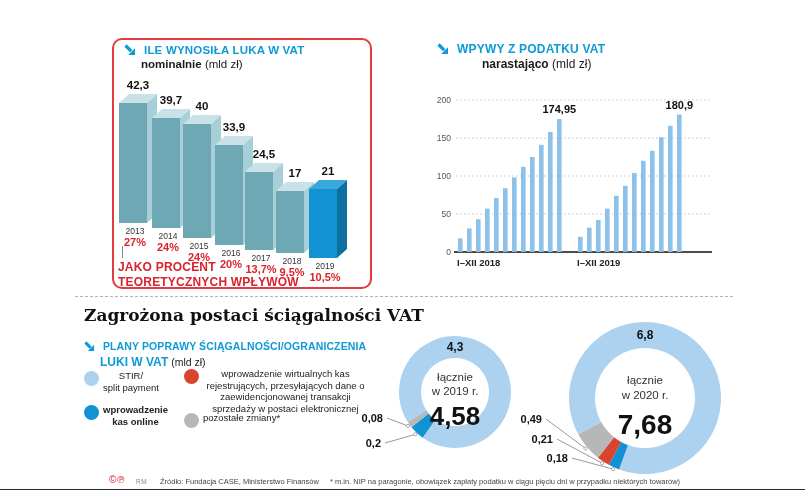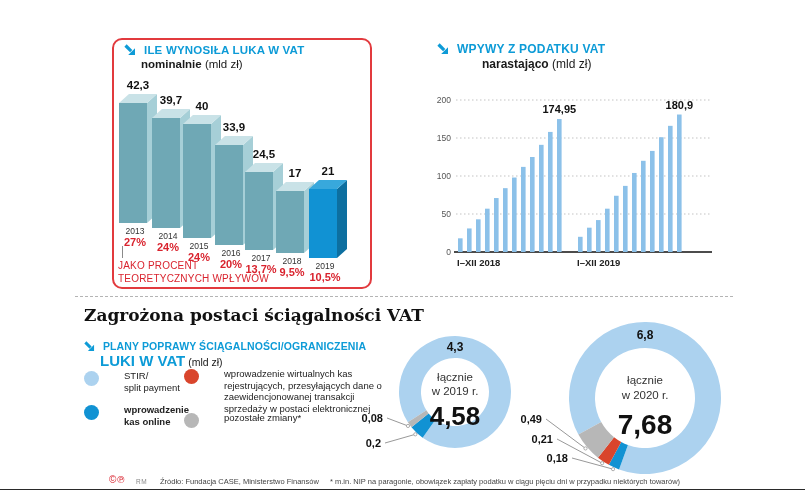--- a/index.html
+++ b/index.html
@@ -7,30 +7,30 @@
          font-family:"Liberation Sans",sans-serif;color:#1a1a1a;}
   .abs{position:absolute;}
   
   .panel-gap{left:112px;top:38px;width:256px;height:247px;border:2px solid #e23a3e;border-radius:10px;background:#fff;}
   .p-head{display:flex;align-items:center;gap:8px;}
   .p-title{font-weight:bold;font-size:11.5px;color:#0d9bd7;letter-spacing:.2px;}
   .p-sub{font-size:11.5px;color:#1a1a1a;}
   .p-sub b{font-weight:bold;}
   .arrow-ic{width:12px;height:12px;flex:0 0 auto;}
   
-  .gap-note{font-size:10px;font-weight:normal;color:#d9232e;line-height:1.25;letter-spacing:.2px;}
+  .gap-note{font-size:12px;font-weight:bold;color:#d9232e;line-height:1.25;letter-spacing:.2px;}
   .gap-leader{width:1px;background:#8a8a8a;}
   
   .sep{left:75px;top:296px;width:658px;border-top:1px dashed #b4b4b4;}
   
   .big-title{font-family:"DejaVu Serif",serif;font-weight:bold;font-size:17px;color:#111;}
   .plans-line1{font-weight:bold;font-size:10.5px;color:#0d9bd7;letter-spacing:.1px;}
-  .plans-line2 b{font-weight:bold;font-size:15px;color:#0d9bd7;}
+  .plans-line2 b{font-weight:bold;font-size:12px;color:#0d9bd7;}
   .plans-line2 span{font-size:10.5px;color:#1a1a1a;font-weight:normal;}
-  .legend-item{display:flex;gap:25px;align-items:flex-start;}
+  .legend-item{display:flex;gap:4px;align-items:flex-start;text-align:center;}
   .legend-dot{width:15px;height:15px;border-radius:50%;flex:0 0 auto;margin-top:1px;}
   .legend-txt{font-size:9.5px;color:#222;line-height:1.22;white-space:pre-line;max-width:165px;}
   
   .foot-marks{color:#d9232e;font-size:10px;letter-spacing:1px;}
   .foot-brand{color:#888;font-size:6.5px;letter-spacing:.5px;}
   .foot-src,.foot-note{color:#444;font-size:7.5px;}
   .bottom-rule{left:0;top:489px;width:805px;border-top:1px solid #2a2a2a;}
   svg text{font-family:"Liberation Sans",sans-serif;}
 </style>
 </head>

